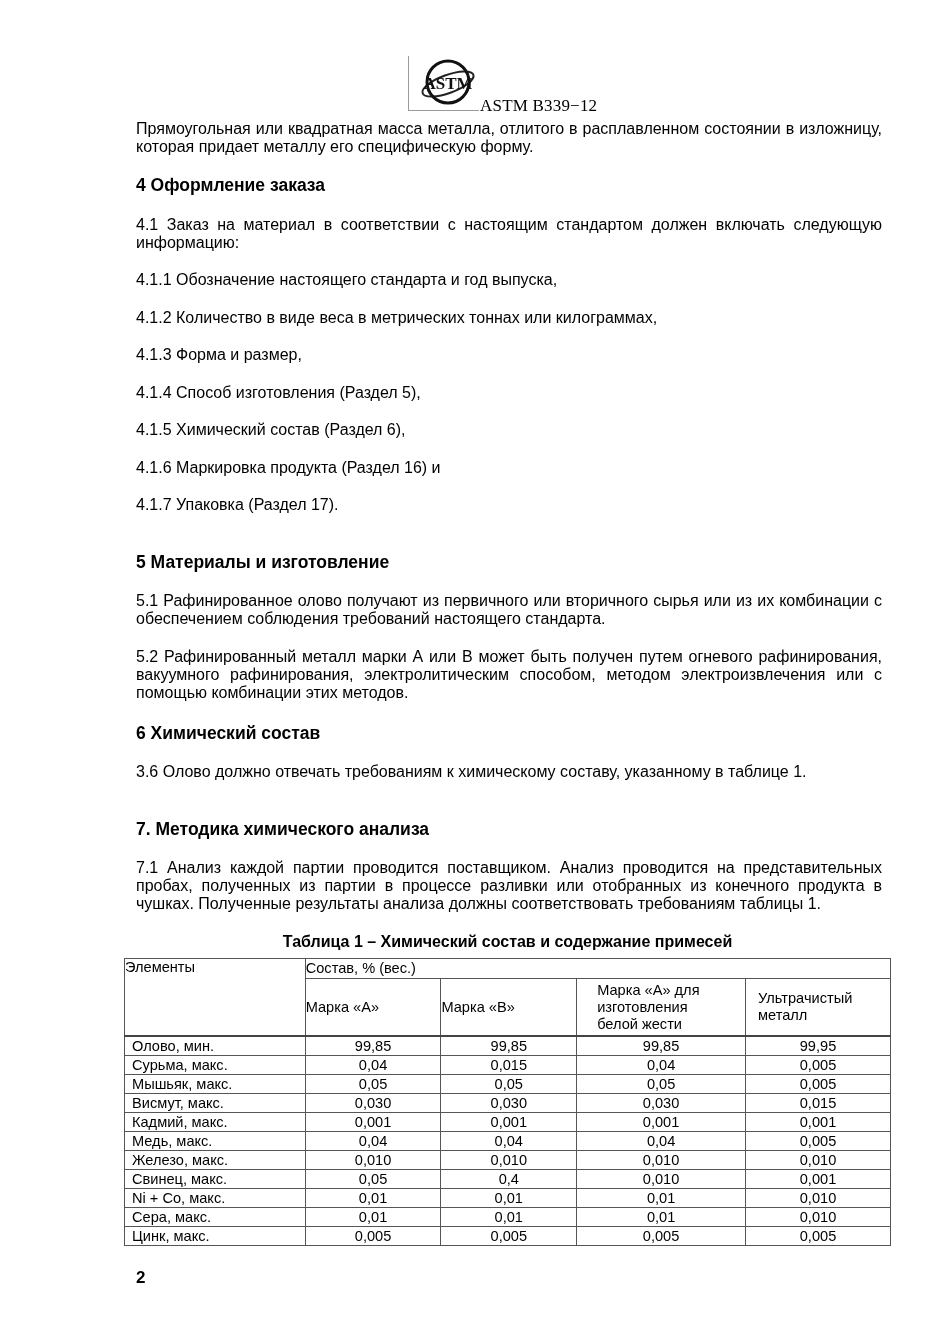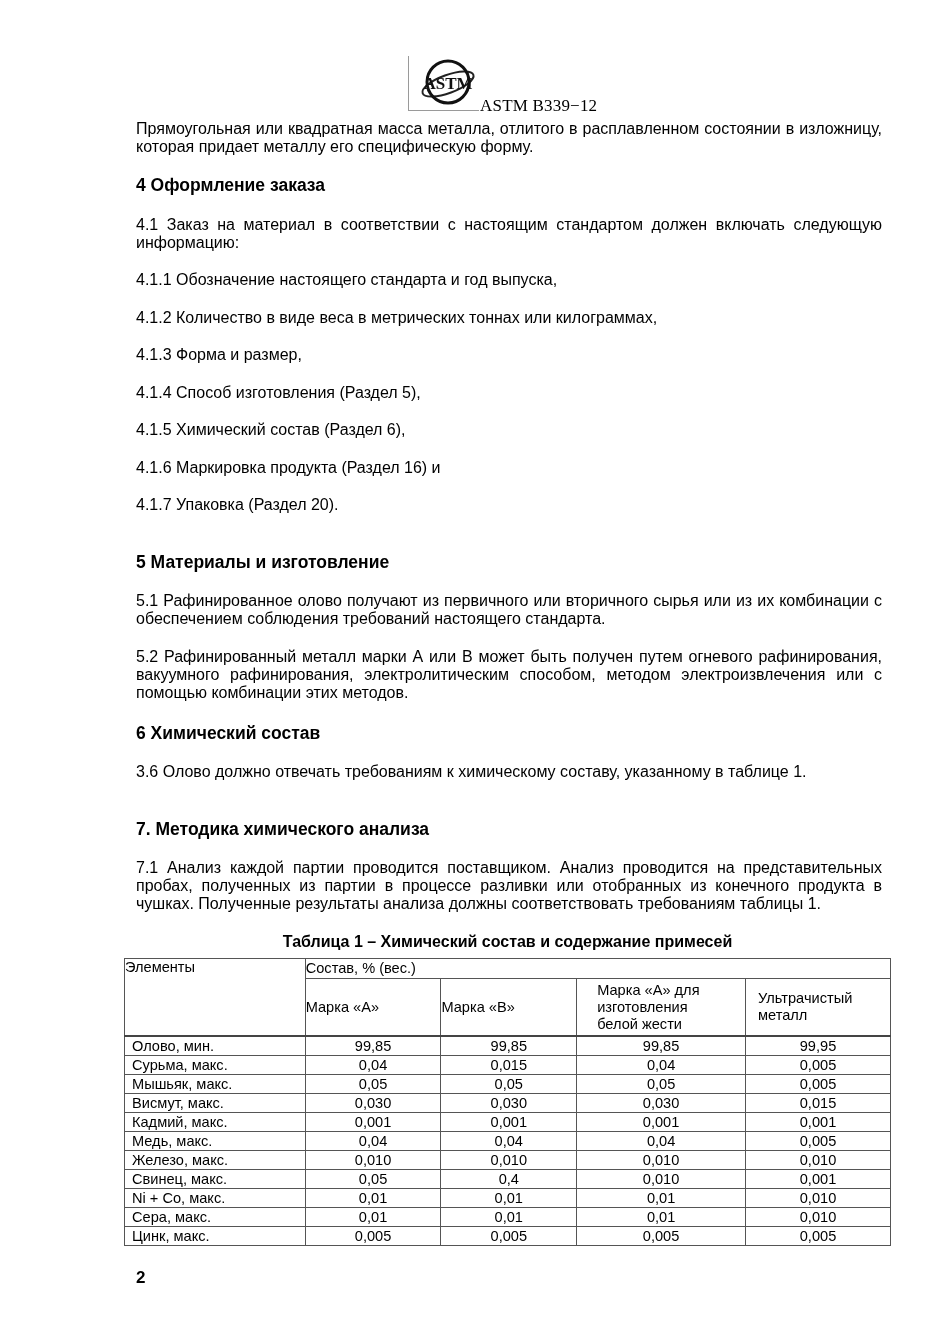--- a/index.html
+++ b/index.html
@@ -44,21 +44,21 @@
 <p class="p" style="top:120px;">Прямоугольная или квадратная масса металла, отлитого в расплавленном состоянии в изложницу, которая придает металлу его специфическую форму.</p>
 
 <h2 class="h" style="top:175px;">4 Оформление заказа</h2>
 <p class="p" style="top:216px;">4.1 Заказ на материал в соответствии с настоящим стандартом должен включать следующую информацию:</p>
 <p class="p" style="top:271px;">4.1.1 Обозначение настоящего стандарта и год выпуска,</p>
 <p class="p" style="top:309px;">4.1.2 Количество в виде веса в метрических тоннах или килограммах,</p>
 <p class="p" style="top:346px;">4.1.3 Форма и размер,</p>
 <p class="p" style="top:384px;">4.1.4 Способ изготовления (Раздел 5),</p>
 <p class="p" style="top:421px;">4.1.5 Химический состав (Раздел 6),</p>
 <p class="p" style="top:459px;">4.1.6 Маркировка продукта (Раздел 16) и</p>
-<p class="p" style="top:496px;">4.1.7 Упаковка (Раздел 20).</p>
+<p class="p" style="top:496px;">4.1.7 Упаковка (Раздел 17).</p>
 
 <h2 class="h" style="top:552px;">5 Материалы и изготовление</h2>
 <p class="p" style="top:592px;">5.1 Рафинированное олово получают из первичного или вторичного сырья или из их комбинации с обеспечением соблюдения требований настоящего стандарта.</p>
 <p class="p" style="top:648px;">5.2 Рафинированный металл марки А или В может быть получен путем огневого рафинирования, вакуумного рафинирования, электролитическим способом, методом электроизвлечения или с помощью комбинации этих методов.</p>
 
 <h2 class="h" style="top:723px;">6 Химический состав</h2>
 <p class="p" style="top:763px;">3.6 Олово должно отвечать требованиям к химическому составу, указанному в таблице 1.</p>
 
 <h2 class="h" style="top:819px;">7. Методика химического анализа</h2>
 <p class="p" style="top:859px;">7.1 Анализ каждой партии проводится поставщиком. Анализ проводится на представительных пробах, полученных из партии в процессе разливки или отобранных из конечного продукта в чушках. Полученные результаты анализа должны соответствовать требованиям таблицы 1.</p>

